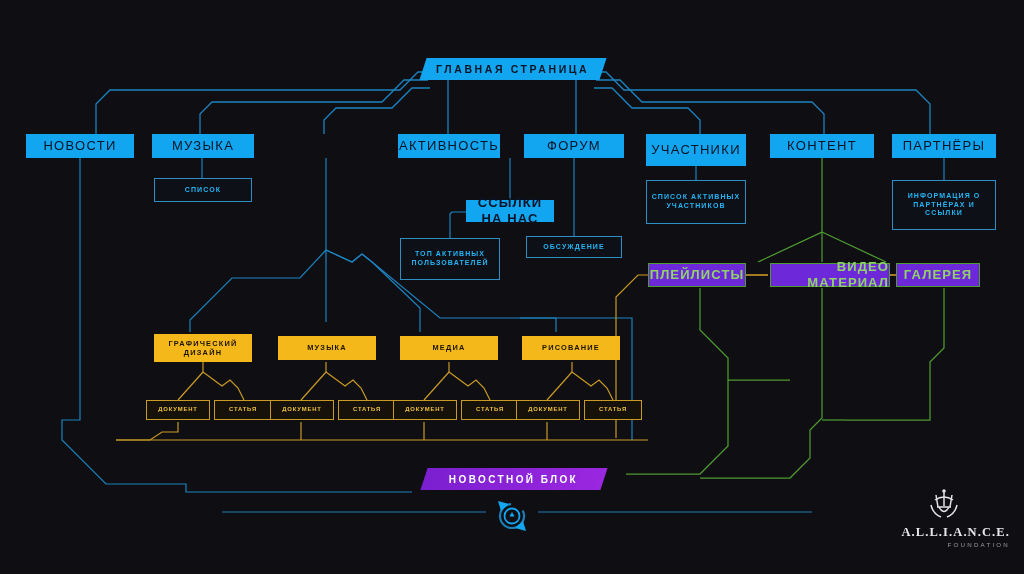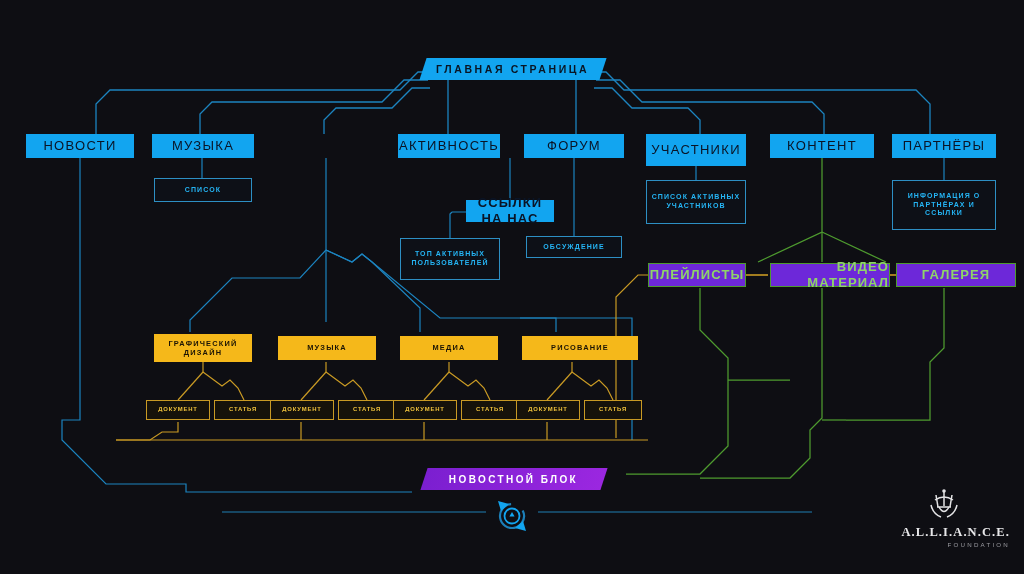--- a/index.html
+++ b/index.html
@@ -273,34 +273,34 @@
   <div class="node outline-cyan" style="left:892px;top:180px;width:104px;height:50px;">
     <span>ИНФОРМАЦИЯ О ПАРТНЁРАХ И ССЫЛКИ</span>
     </div>
 
   <div class="node green" style="left:648px;top:263px;width:98px;height:24px;">
     <span>ПЛЕЙЛИСТЫ</span>
     </div>
   <div class="node green" style="left:770px;top:263px;width:120px;height:24px;">
     <span>ВИДЕО МАТЕРИАЛ</span>
     </div>
-  <div class="node green" style="left:896px;top:263px;width:120px;height:24px;">
+  <div class="node green" style="left:896px;top:263px;width:84px;height:24px;">
     <span>ГАЛЕРЕЯ</span>
     </div>
 
   <div class="node amber" style="left:278px;top:336px;width:98px;height:24px;">
     <span>МУЗЫКА</span>
     </div>
   <div class="node amber" style="left:154px;top:334px;width:98px;height:28px;">
     <span>ГРАФИЧЕСКИЙ ДИЗАЙН</span>
     </div>
   <div class="node amber" style="left:400px;top:336px;width:98px;height:24px;">
     <span>МЕДИА</span>
     </div>
-  <div class="node amber" style="left:522px;top:336px;width:116px;height:24px;">
+  <div class="node amber" style="left:522px;top:336px;width:98px;height:24px;">
     <span>РИСОВАНИЕ</span>
     </div>
 
   <div class="node amber-out" style="left:146px;top:400px;width:64px;height:20px;">
     <span>ДОКУМЕНТ</span>
     </div>
   <div class="node amber-out" style="left:214px;top:400px;width:58px;height:20px;">
     <span>СТАТЬЯ</span>
     </div>
 

